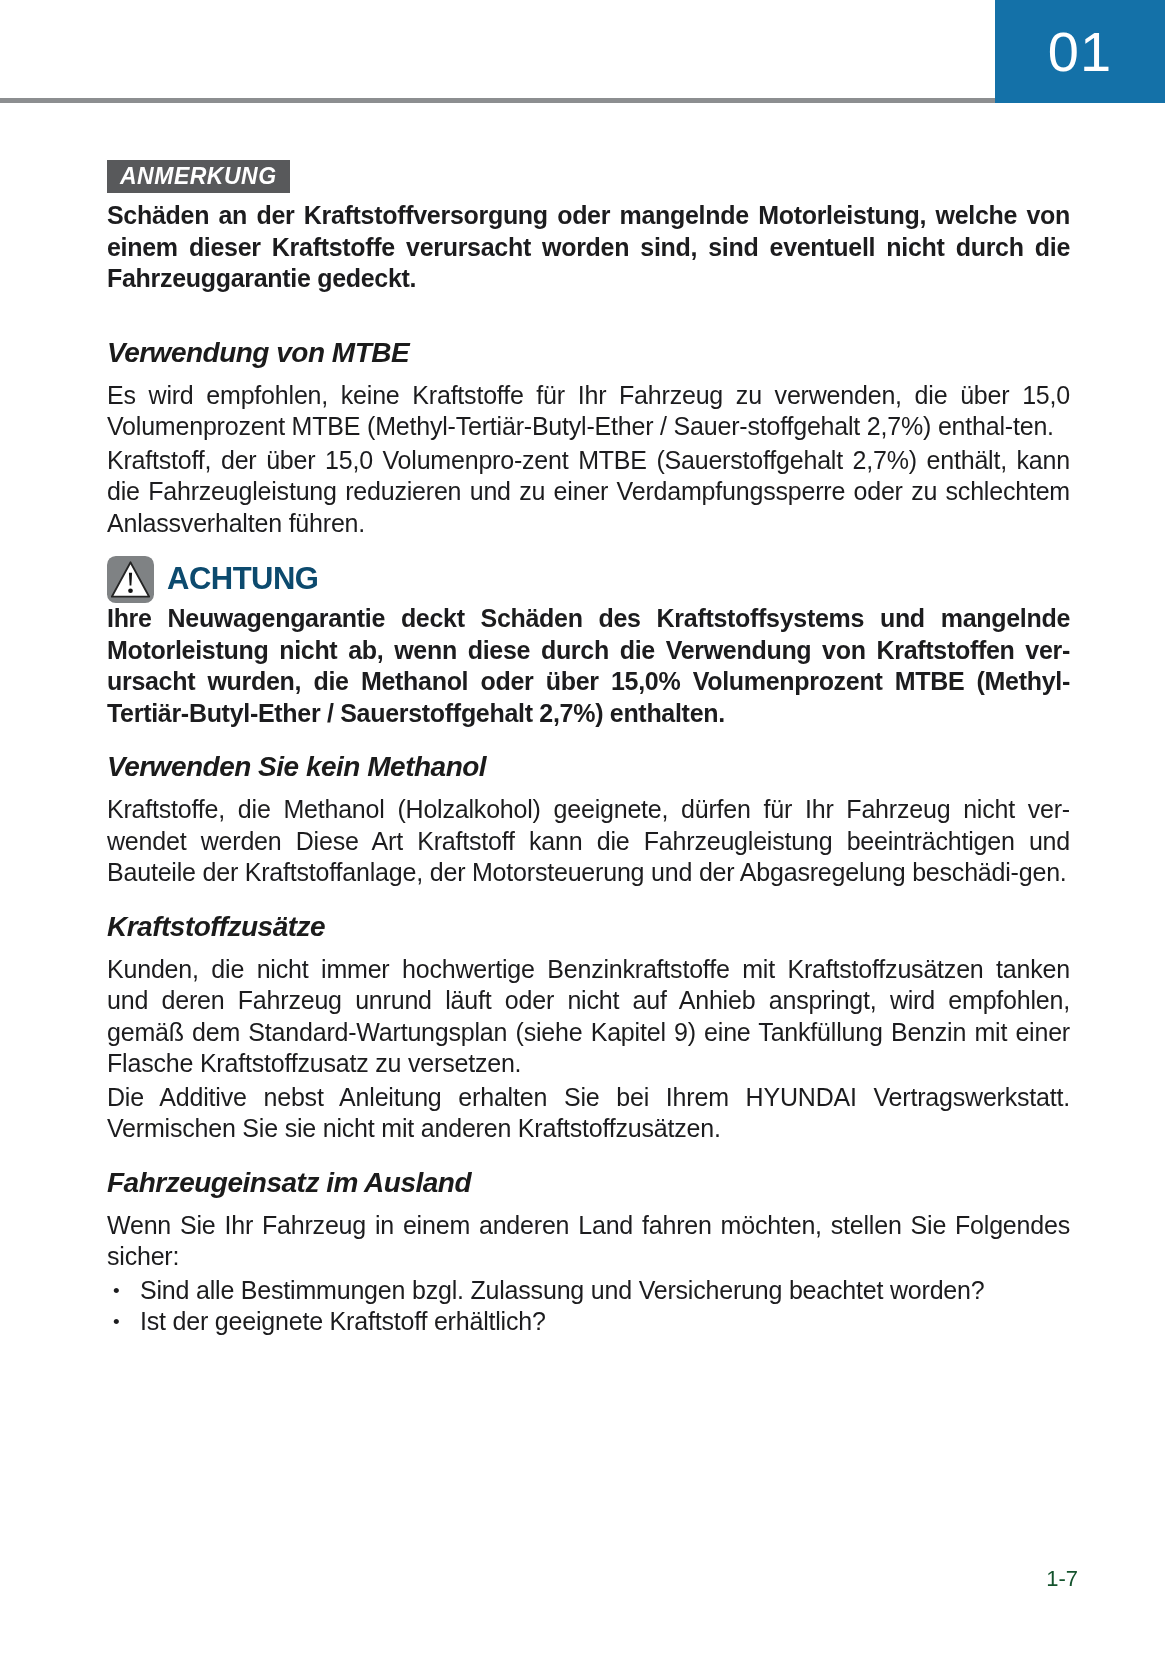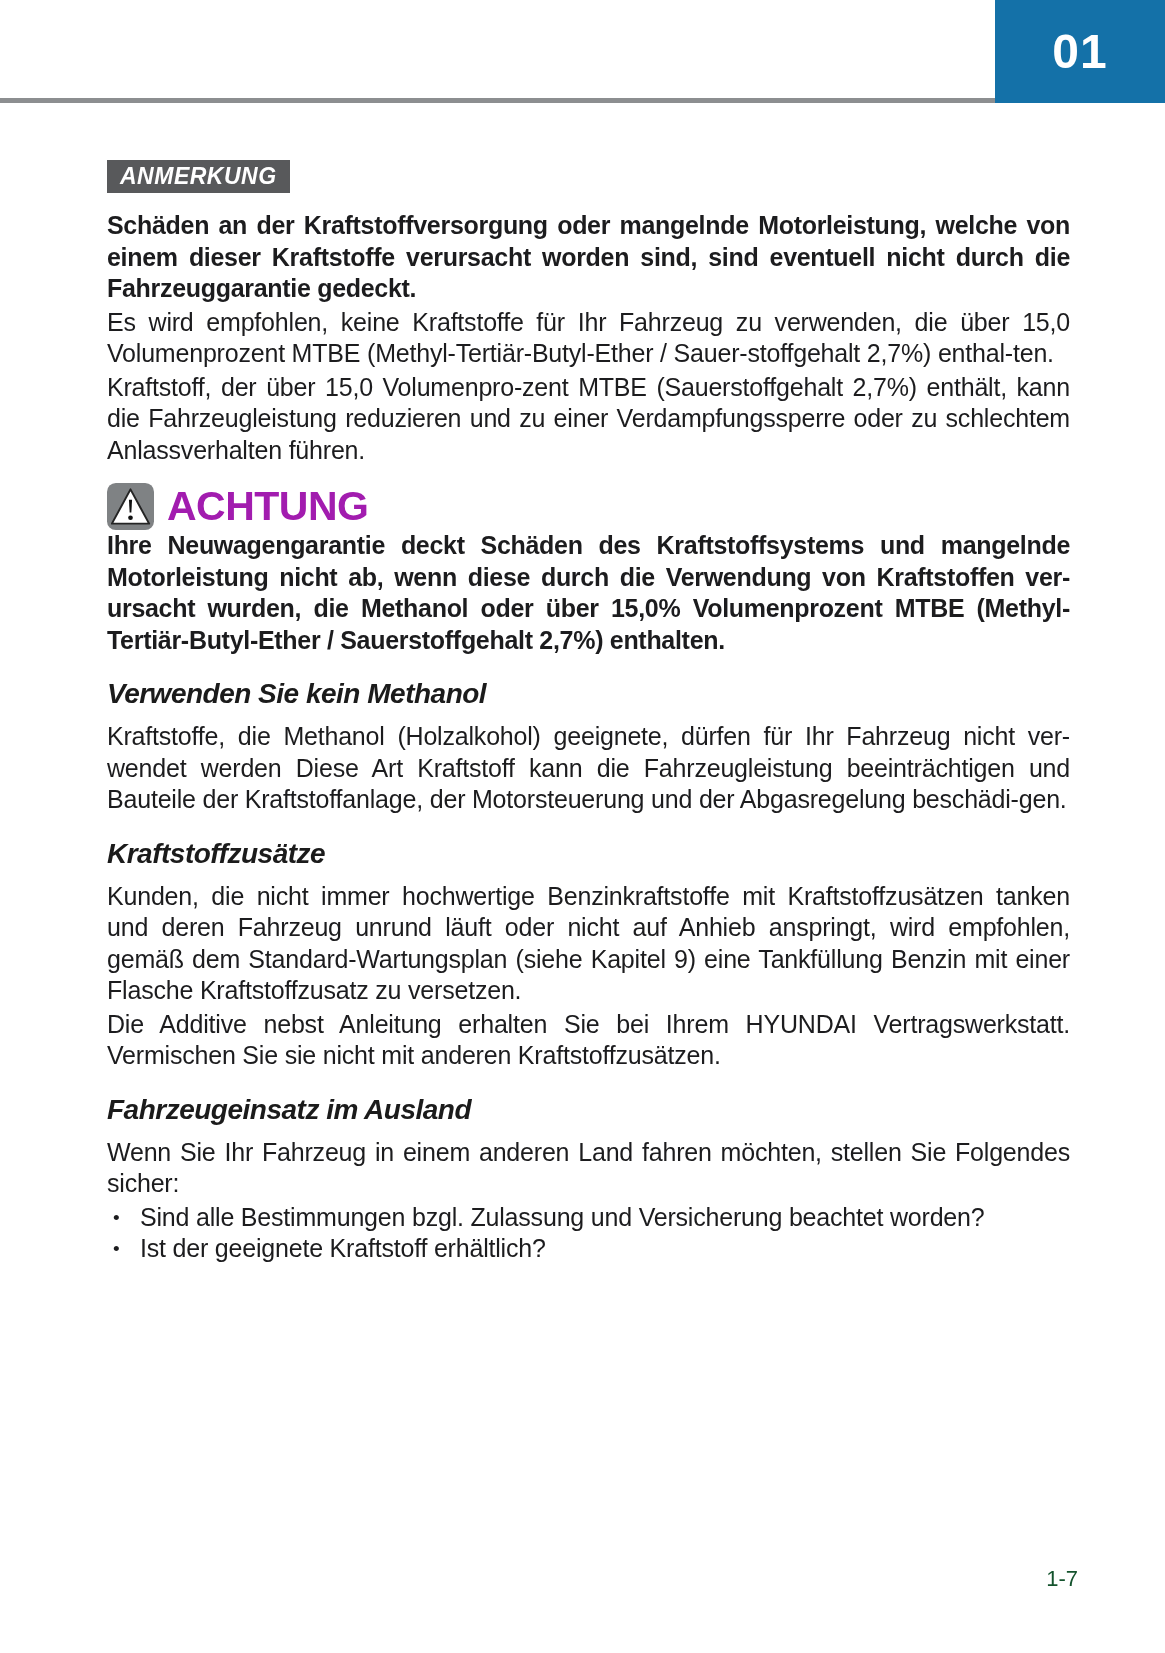--- a/index.html
+++ b/index.html
@@ -4,51 +4,51 @@
 <style>
   html,body{margin:0;padding:0;}
   body{
     width:1165px;height:1653px;position:relative;background:#ffffff;
     font-family:"Liberation Sans",sans-serif;color:#1c1c1e;overflow:hidden;
   }
   
   .chapter-tab{
     position:absolute;top:0;right:0;width:170px;height:103px;
     background:#1471a8;color:#ffffff;display:flex;align-items:center;justify-content:center;
-    font-size:48px;font-weight:700;letter-spacing:1px;line-height:1;
+    font-size:56px;font-weight:400;letter-spacing:1px;line-height:1;
   }
   .top-rule{
     position:absolute;top:98px;left:0;width:995px;height:5px;background:#8c8e90;
   }
   
   .content{
     position:absolute;left:107px;top:160px;width:963px;
   }
   .note-badge{
     display:inline-block;background:#58595b;color:#ffffff;
     font-weight:700;font-style:italic;font-size:23px;line-height:33px;height:33px;
-    padding:0 13px;letter-spacing:0.5px;margin-bottom:17px;
+    padding:0 13px;letter-spacing:0.5px;margin-bottom:7px;
   }
   p.para{
     margin:0 0 2px 0;font-size:25px;line-height:31.5px;text-align:justify;
     letter-spacing:-0.2px;
   }
   p.para.bold{font-weight:700;letter-spacing:-0.3px;}
   h2.section-heading{
     margin:22px 0 11px 0;font-size:28px;line-height:32px;
     font-weight:700;font-style:italic;letter-spacing:-0.5px;color:#1b1b1b;
   }
   h2.section-heading.first{margin-top:42px;}
   
   .caution-header{
     display:flex;align-items:center;gap:13px;margin-top:16px;height:48px;
   }
   .caution-header .warn{width:47px;height:47px;flex:0 0 auto;}
   .caution-title{
-    font-size:41px;font-weight:700;letter-spacing:-0.5px;color:#a21caf;
+    font-size:31px;font-weight:700;letter-spacing:-0.5px;color:#0c4a6e;
   }
   .caution-body{margin-top:11px;}
   
   ul.bullet-list{list-style:none;margin:0;padding:0;}
   ul.bullet-list li{
     position:relative;padding-left:33px;font-size:25px;line-height:31.5px;
     letter-spacing:-0.2px;
   }
   ul.bullet-list .bullet-dot{
     position:absolute;left:6px;top:0;font-size:19px;line-height:31.5px;
@@ -66,20 +66,21 @@
 </div>
 <div class="top-rule"></div>
 
 <div class="content">
 
   <div>
     <span class="note-badge">ANMERKUNG</span>
     <p class="para bold">Schäden an der Kraftstoffversorgung oder mangelnde Motorleistung, welche von einem dieser Kraftstoffe verursacht worden sind, sind eventuell nicht durch die Fahrzeuggarantie gedeckt.</p>
   </div>
 
+  <h2 class="section-heading first">Verwendung von MTBE</h2>
   <p class="para">Es wird empfohlen, keine Kraftstoffe für Ihr Fahrzeug zu verwenden, die über 15,0 Volumenprozent MTBE (Methyl-Tertiär-Butyl-Ether / Sauer-stoffgehalt 2,7%) enthal-ten.</p>
   <p class="para">Kraftstoff, der über 15,0 Volumenpro-zent MTBE (Sauerstoffgehalt 2,7%) enthält, kann die Fahrzeugleistung reduzieren und zu einer Verdampfungssperre oder zu schlechtem Anlassverhalten führen.</p>
 
   <div class="caution-header">
     <svg class="warn" viewBox="0 0 48 48" aria-hidden="true">
       <rect x="0" y="0" width="48" height="48" rx="9" fill="#7f8284"></rect>
       <path d="M24 6.5 L43 41.5 L5 41.5 Z" fill="#ffffff" stroke="#242424" stroke-width="2" stroke-linejoin="round"></path>
       <path d="M22.4 17 h3.2 l-0.7 13 h-1.8 Z" fill="#111111"></path>
       <circle cx="24" cy="35.5" r="2.4" fill="#111111"></circle>
     </svg>

